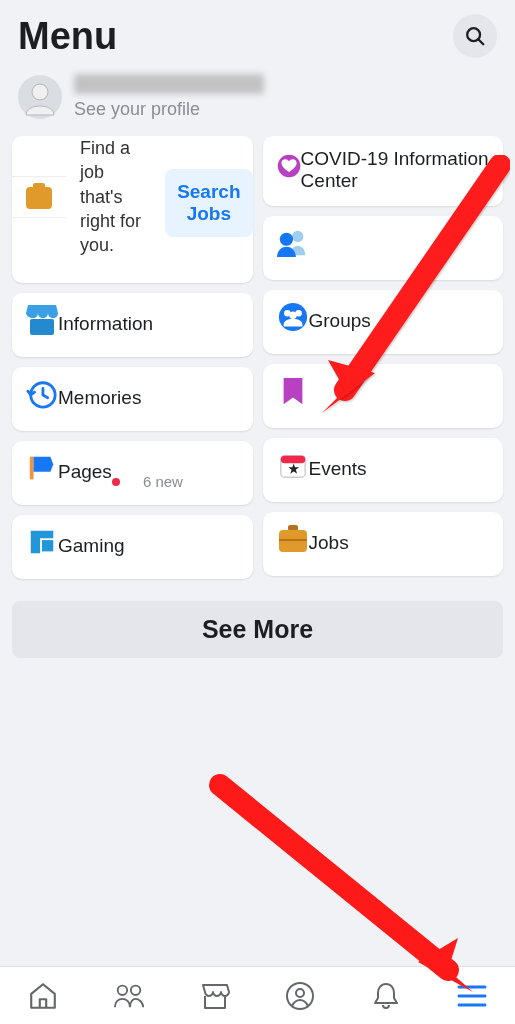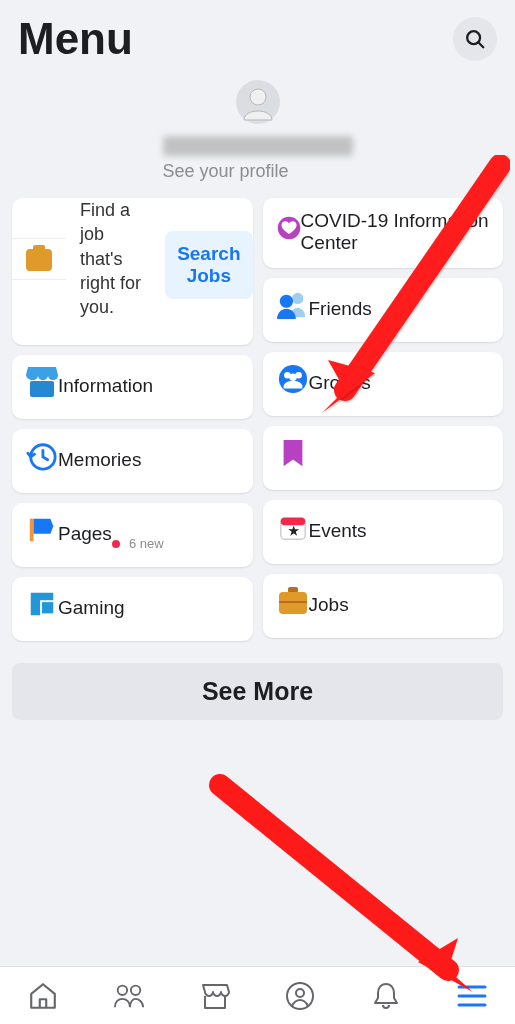--- a/index.html
+++ b/index.html
@@ -11,39 +11,38 @@
       position: relative;
       overflow: hidden;
     }
     .header {
       display: flex;
       justify-content: space-between;
       align-items: center;
       padding: 14px 18px 10px 18px;
     }
     .header-title {
-      font-size: 44px;
+      font-size: 38px;
       font-weight: 700;
       color: #1c1e21;
     }
     .search-btn {
       width: 44px;
       height: 44px;
       border-radius: 50%;
       background: #e4e6eb;
       display: flex;
       align-items: center;
       justify-content: center;
     }
     .profile-row {
       display: flex;
       align-items: center;
       gap: 12px;
       padding: 6px 18px 16px 18px;
-      flex-direction: column;
     }
     .avatar {
       width: 44px;
       height: 44px;
       border-radius: 50%;
       background: #dadde1;
       display: flex;
       align-items: center;
       justify-content: center;
     }
@@ -152,25 +151,25 @@
       width: 32px;
       height: 30px;
       margin-bottom: 8px;
     }
     .tile-label {
       font-size: 19px;
       font-weight: 500;
       color: #1c1e21;
     }
     .tile-sub {
-      font-size: 13px;
+      font-size: 15px;
       color: #8a8d91;
       display: flex;
       align-items: center;
-      gap: 9px;
+      gap: 23px;
       margin-top: 19px;
     }
     .tile-sub .dot {
       width: 8px; height: 8px; border-radius: 50%; background: #f02849;
     }
     .see-more {
       margin: 22px 12px 0 12px;
       background: #e4e6eb;
       border-radius: 8px;
       padding: 14px;
@@ -315,21 +314,20 @@
 
     <div class="card">
       <div class="tile-icon">
         <svg class="ico" viewBox="0 0 34 30">
             <circle cx="22" cy="8" r="6" fill="#9fcef0"></circle>
             <path fill="#9fcef0" d="M14 28c0-6 4-10 8-10s8 4 8 10z"></path>
             <circle cx="10" cy="11" r="7" fill="#1877f2"></circle>
             <path fill="#1877f2" d="M0 30c0-7 5-11 10-11s10 4 10 11z"></path>
           </svg>
       </div>
-      <div class="tile-label">Friends</div>
     </div>
 
     <div class="card">
       <div class="tile-icon">
         <svg class="ico" viewBox="0 0 32 32">
             <circle cx="16" cy="16" r="15" fill="#1877f2"></circle>
             <circle cx="10" cy="12" r="3.5" fill="#fff"></circle>
             <circle cx="22" cy="12" r="3.5" fill="#fff"></circle>
             <circle cx="16" cy="14" r="4" fill="#fff"></circle>
             <path fill="#fff" d="M6 24c0-4 4-6 10-6s10 2 10 6v2H6z"></path>

